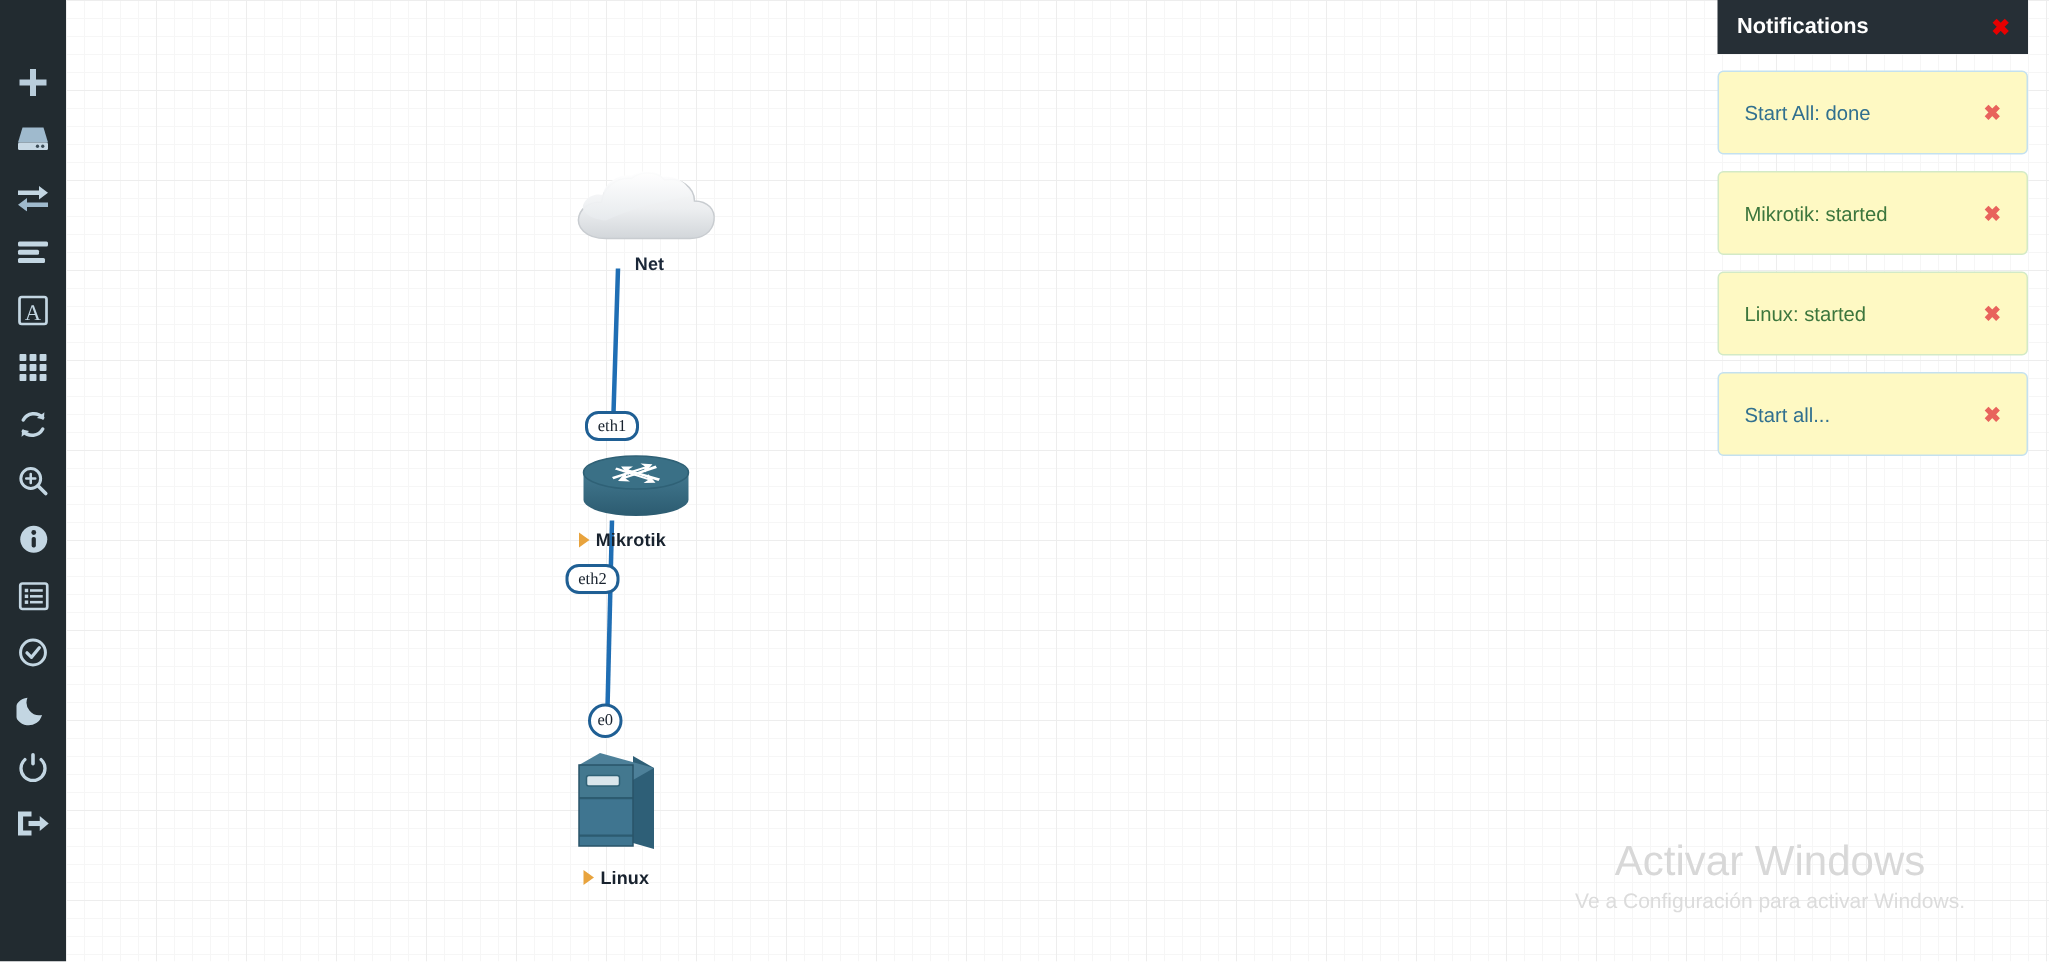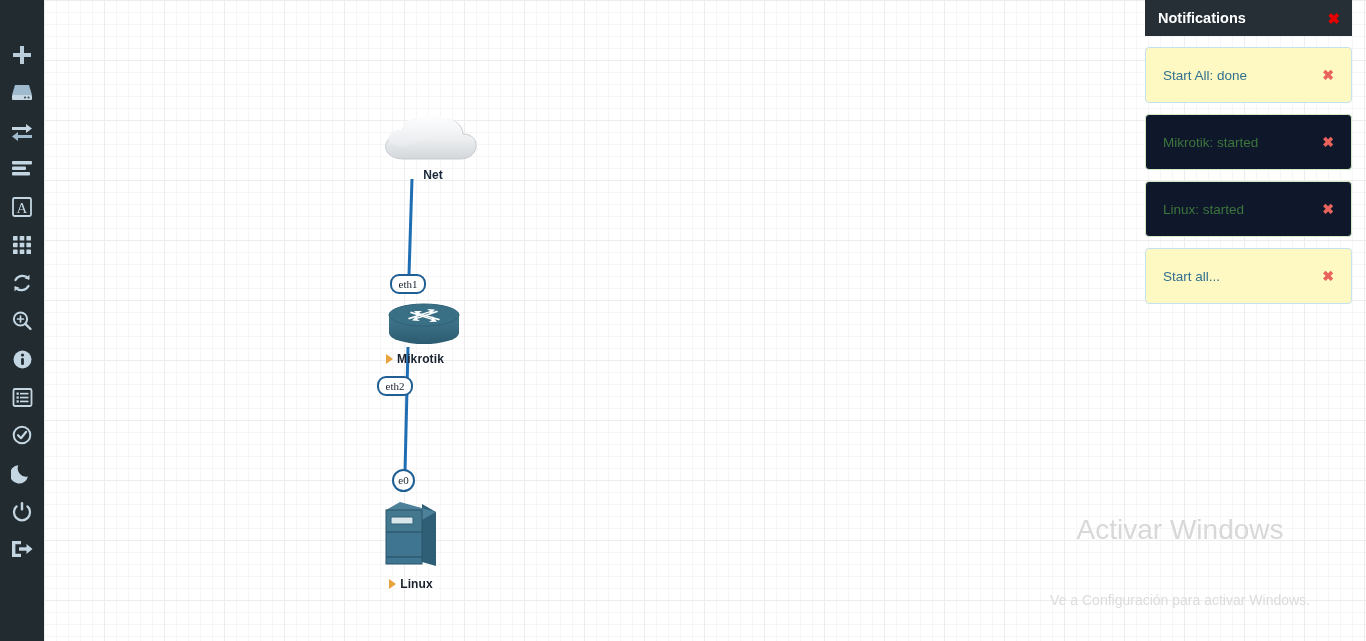--- a/index.html
+++ b/index.html
@@ -129,39 +129,39 @@
     height: 56px;
     margin-top: 11px;
     border-radius: 4px;
     display: flex;
     align-items: center;
     justify-content: space-between;
     padding: 0 17px 0 17px;
     font-size: 13.5px;
   }
   .notif-card.info   { background: #fef9c3; color: #31708f; border: 1px solid #c4e1ef; }
-  .notif-card.success{ background: #0f172a; color: #3c763d; border: 1px solid #d3eac6; }
+  .notif-card.success{ background: #fef9c3; color: #3c763d; border: 1px solid #d3eac6; }
   .notif-x {
     color: #e8635c;
     font-size: 14px;
     font-weight: bold;
     cursor: pointer;
     line-height: 1;
   }
 
   
   #watermark {
     position: absolute;
     right: 56px; bottom: 30px;
     text-align: left;
     pointer-events: none;
     z-index: 5;
   }
   #wm-line1 { font-size: 28px; color: #d8d8d8; line-height: 1.25; text-align: center; }
-  #wm-line2 { font-size: 14px; color: #dcdcdc; line-height: 1.4; margin-top: 44px; }
+  #wm-line2 { font-size: 14px; color: #dcdcdc; line-height: 1.4; }
 </style>
 </head>
 <body>
 
 <div id="app">
 
   <div id="canvas">
 
     <svg id="links" viewBox="0 0 1322 641">
       <line x1="368" y1="179" x2="365" y2="275" stroke="#1f6eb4" stroke-width="3"></line>

